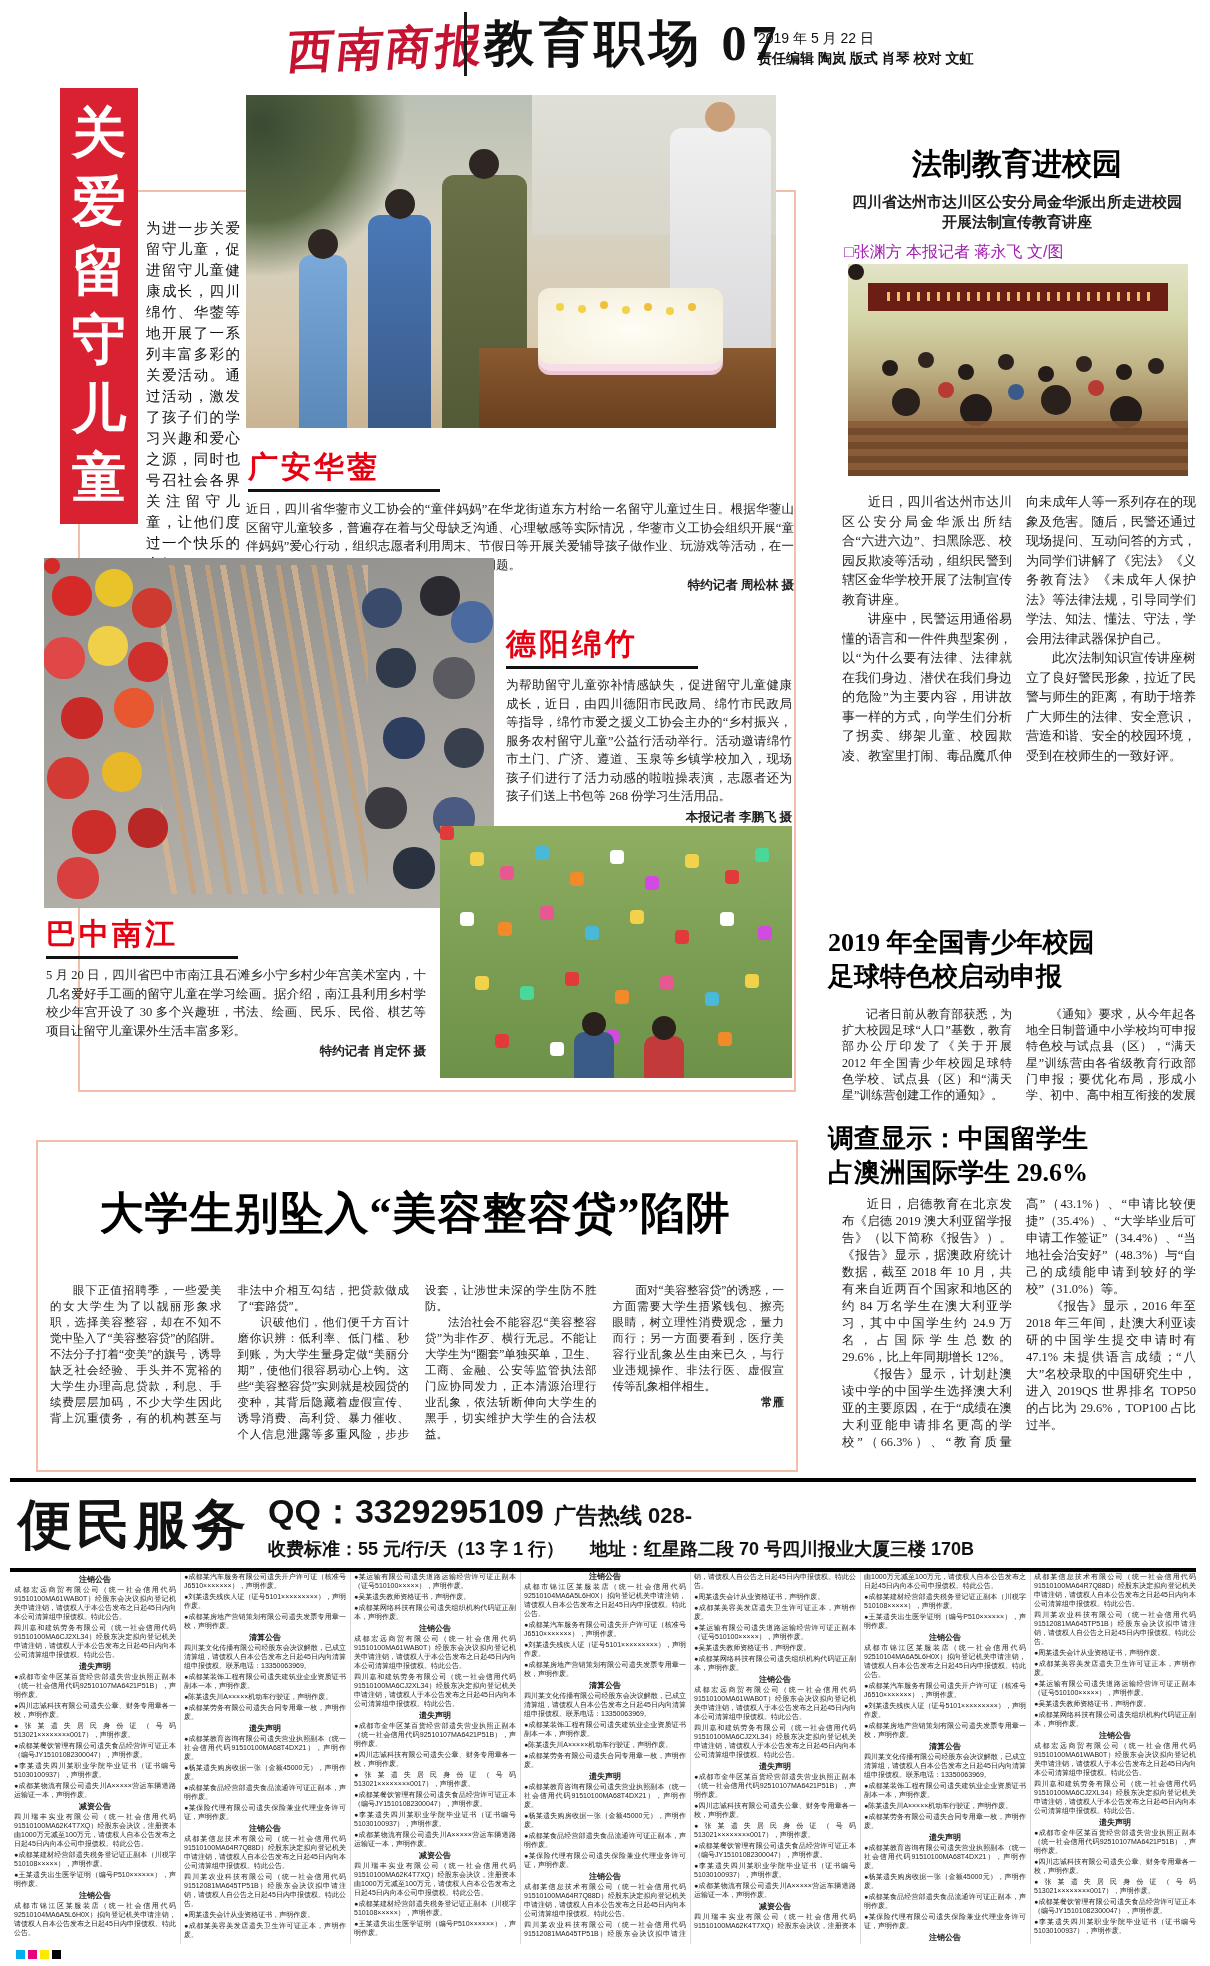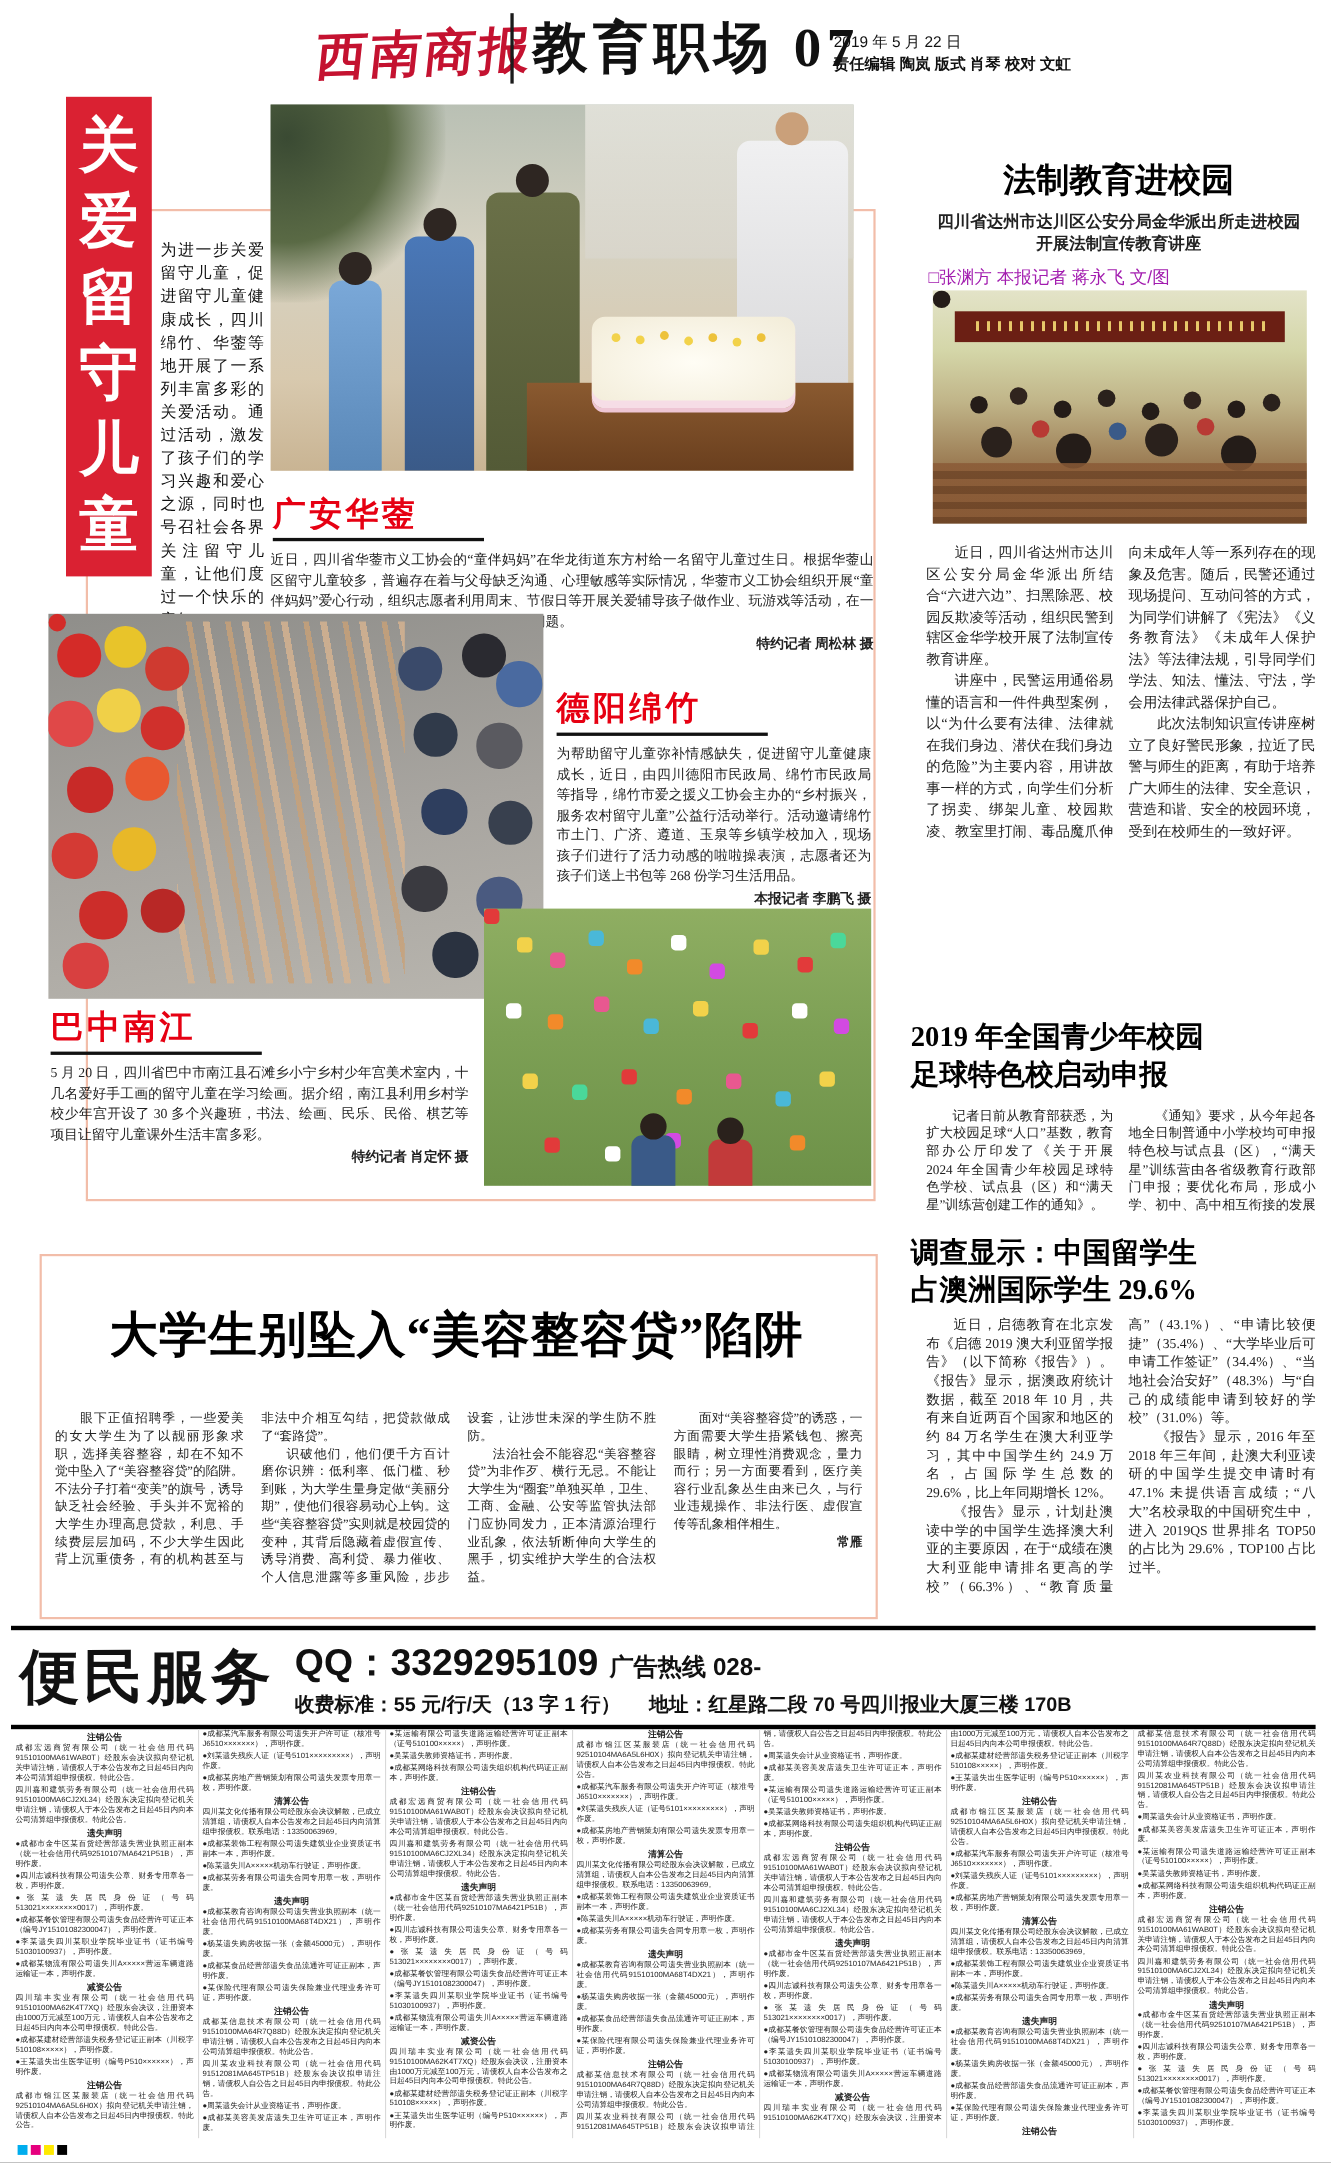--- a/index.html
+++ b/index.html
@@ -242,21 +242,21 @@
       <p>近日，四川省达州市达川区公安分局金华派出所结合“六进六边”、扫黑除恶、校园反欺凌等活动，组织民警到辖区金华学校开展了法制宣传教育讲座。</p>
       <p>讲座中，民警运用通俗易懂的语言和一件件典型案例，以“为什么要有法律、法律就在我们身边、潜伏在我们身边的危险”为主要内容，用讲故事一样的方式，向学生们分析了拐卖、绑架儿童、校园欺凌、教室里打闹、毒品魔爪伸向未成年人等一系列存在的现象及危害。随后，民警还通过现场提问、互动问答的方式，为同学们讲解了《宪法》《义务教育法》《未成年人保护法》等法律法规，引导同学们学法、知法、懂法、守法，学会用法律武器保护自己。</p>
       <p>此次法制知识宣传讲座树立了良好警民形象，拉近了民警与师生的距离，有助于培养广大师生的法律、安全意识，营造和谐、安全的校园环境，受到在校师生的一致好评。</p>
     </div>
 
   <div class="abs colhead" style="top:926px;">
     <div>2019 年全国青少年校园</div>
     <div>足球特色校启动申报</div>
   </div>
   <div class="abs f-body">
-      <p>记者日前从教育部获悉，为扩大校园足球“人口”基数，教育部办公厅印发了《关于开展 2024 年全国青少年校园足球特色学校、试点县（区）和“满天星”训练营创建工作的通知》。</p>
+      <p>记者日前从教育部获悉，为扩大校园足球“人口”基数，教育部办公厅印发了《关于开展 2012 年全国青少年校园足球特色学校、试点县（区）和“满天星”训练营创建工作的通知》。</p>
       <p>《通知》要求，从今年起各地全日制普通中小学校均可申报特色校与试点县（区），“满天星”训练营由各省级教育行政部门申报；要优化布局，形成小学、初中、高中相互衔接的发展体系。申报时间截至 7 月 15 日。</p>
     </div>
 
   <div class="abs colhead" style="top:1122px;">
     <div>调查显示：中国留学生</div>
     <div>占澳洲国际学生 29.6%</div>
   </div>
   <div class="abs s-body">
       <p>近日，启德教育在北京发布《启德 2019 澳大利亚留学报告》（以下简称《报告》）。《报告》显示，据澳政府统计数据，截至 2018 年 10 月，共有来自近两百个国家和地区的约 84 万名学生在澳大利亚学习，其中中国学生约 24.9 万名，占国际学生总数的 29.6%，比上年同期增长 12%。</p>
       <p>《报告》显示，计划赴澳读中学的中国学生选择澳大利亚的主要原因，在于“成绩在澳大利亚能申请排名更高的学校”（66.3%）、“教育质量高”（43.1%）、“申请比较便捷”（35.4%）、“大学毕业后可申请工作签证”（34.4%）、“当地社会治安好”（48.3%）与“自己的成绩能申请到较好的学校”（31.0%）等。</p>

